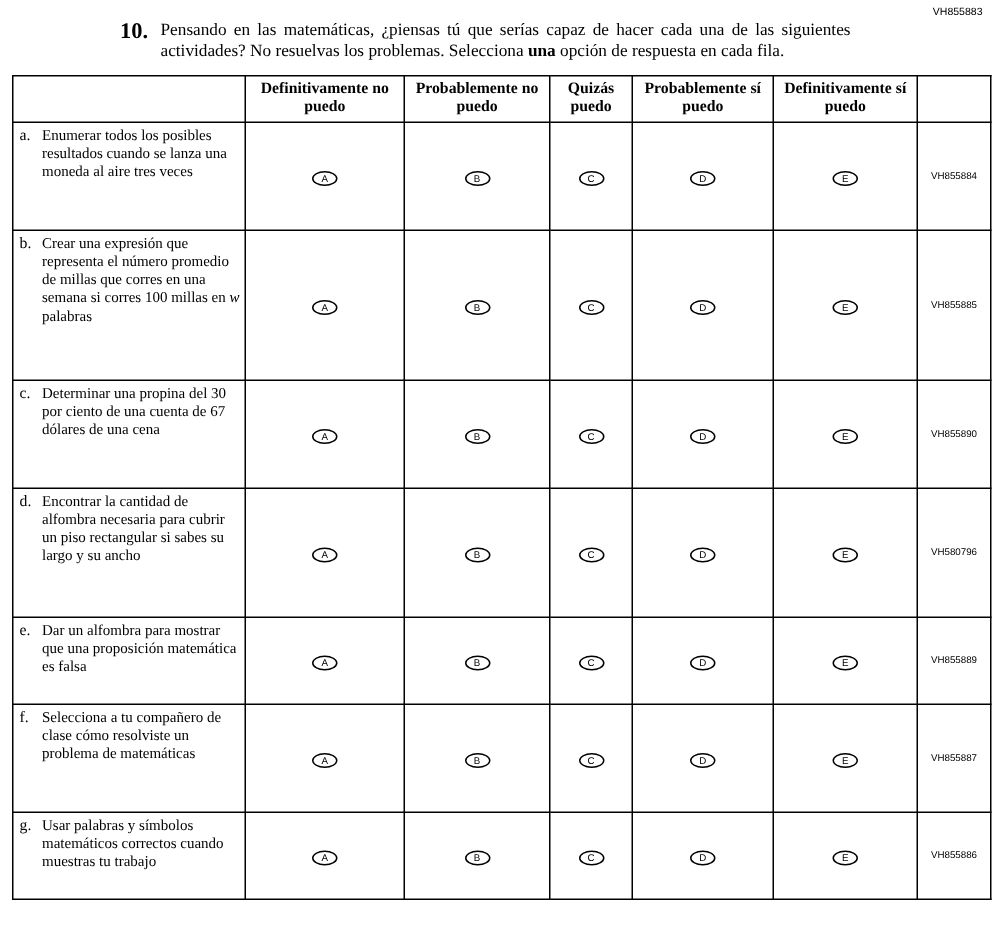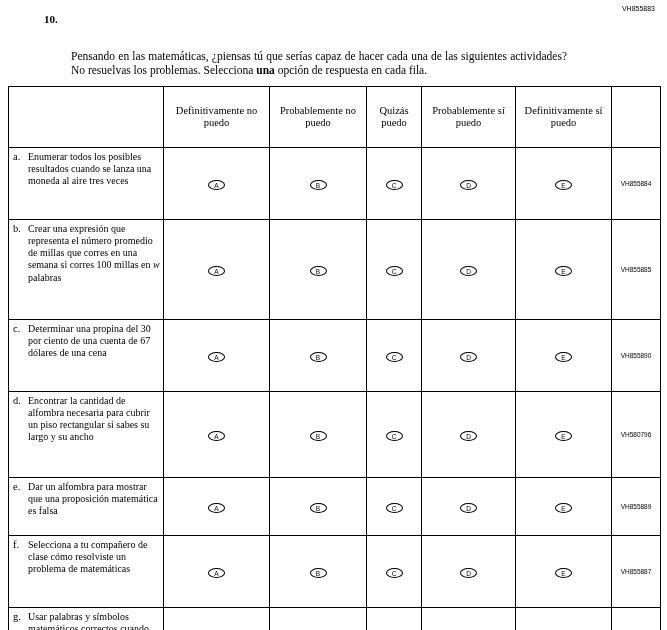--- a/index.html
+++ b/index.html
@@ -15,47 +15,47 @@
     position:absolute; top:5px; right:12px;
     font-family:"Liberation Sans", sans-serif;
     font-size:7px;
   }
   .question {
     display:flex;
     margin:13px 100px 8px 44px;
   }
   .q-number {
     font-weight:bold;
-    font-size:11px;
+    font-size:15px;
     width:27px;
     flex:0 0 27px;
+    margin-left:36px;
   }
   .q-text {
     font-size:11.5px;
     line-height:1.25;
     text-align:justify;
     flex:1;
-    margin-top:36px;
   }
   .q-text .bold { font-weight:bold; }
   table {
     border-collapse:collapse;
     table-layout:fixed;
     margin-left:8px;
     width:652px;
   }
   th, td {
     border:1px solid #000;
   }
   th {
     font-size:10.5px;
-    font-weight:normal;
+    font-weight:bold;
     text-align:center;
     vertical-align:middle;
-    padding:18px 2px;
+    padding:3px 2px;
     line-height:1.15;
     height:30px;
   }
   td.row-label-cell {
     vertical-align:top;
     padding:3px 3px 3px 4px;
   }
   .row-label { display:flex; }
   .row-letter {
     font-size:10.5px;

